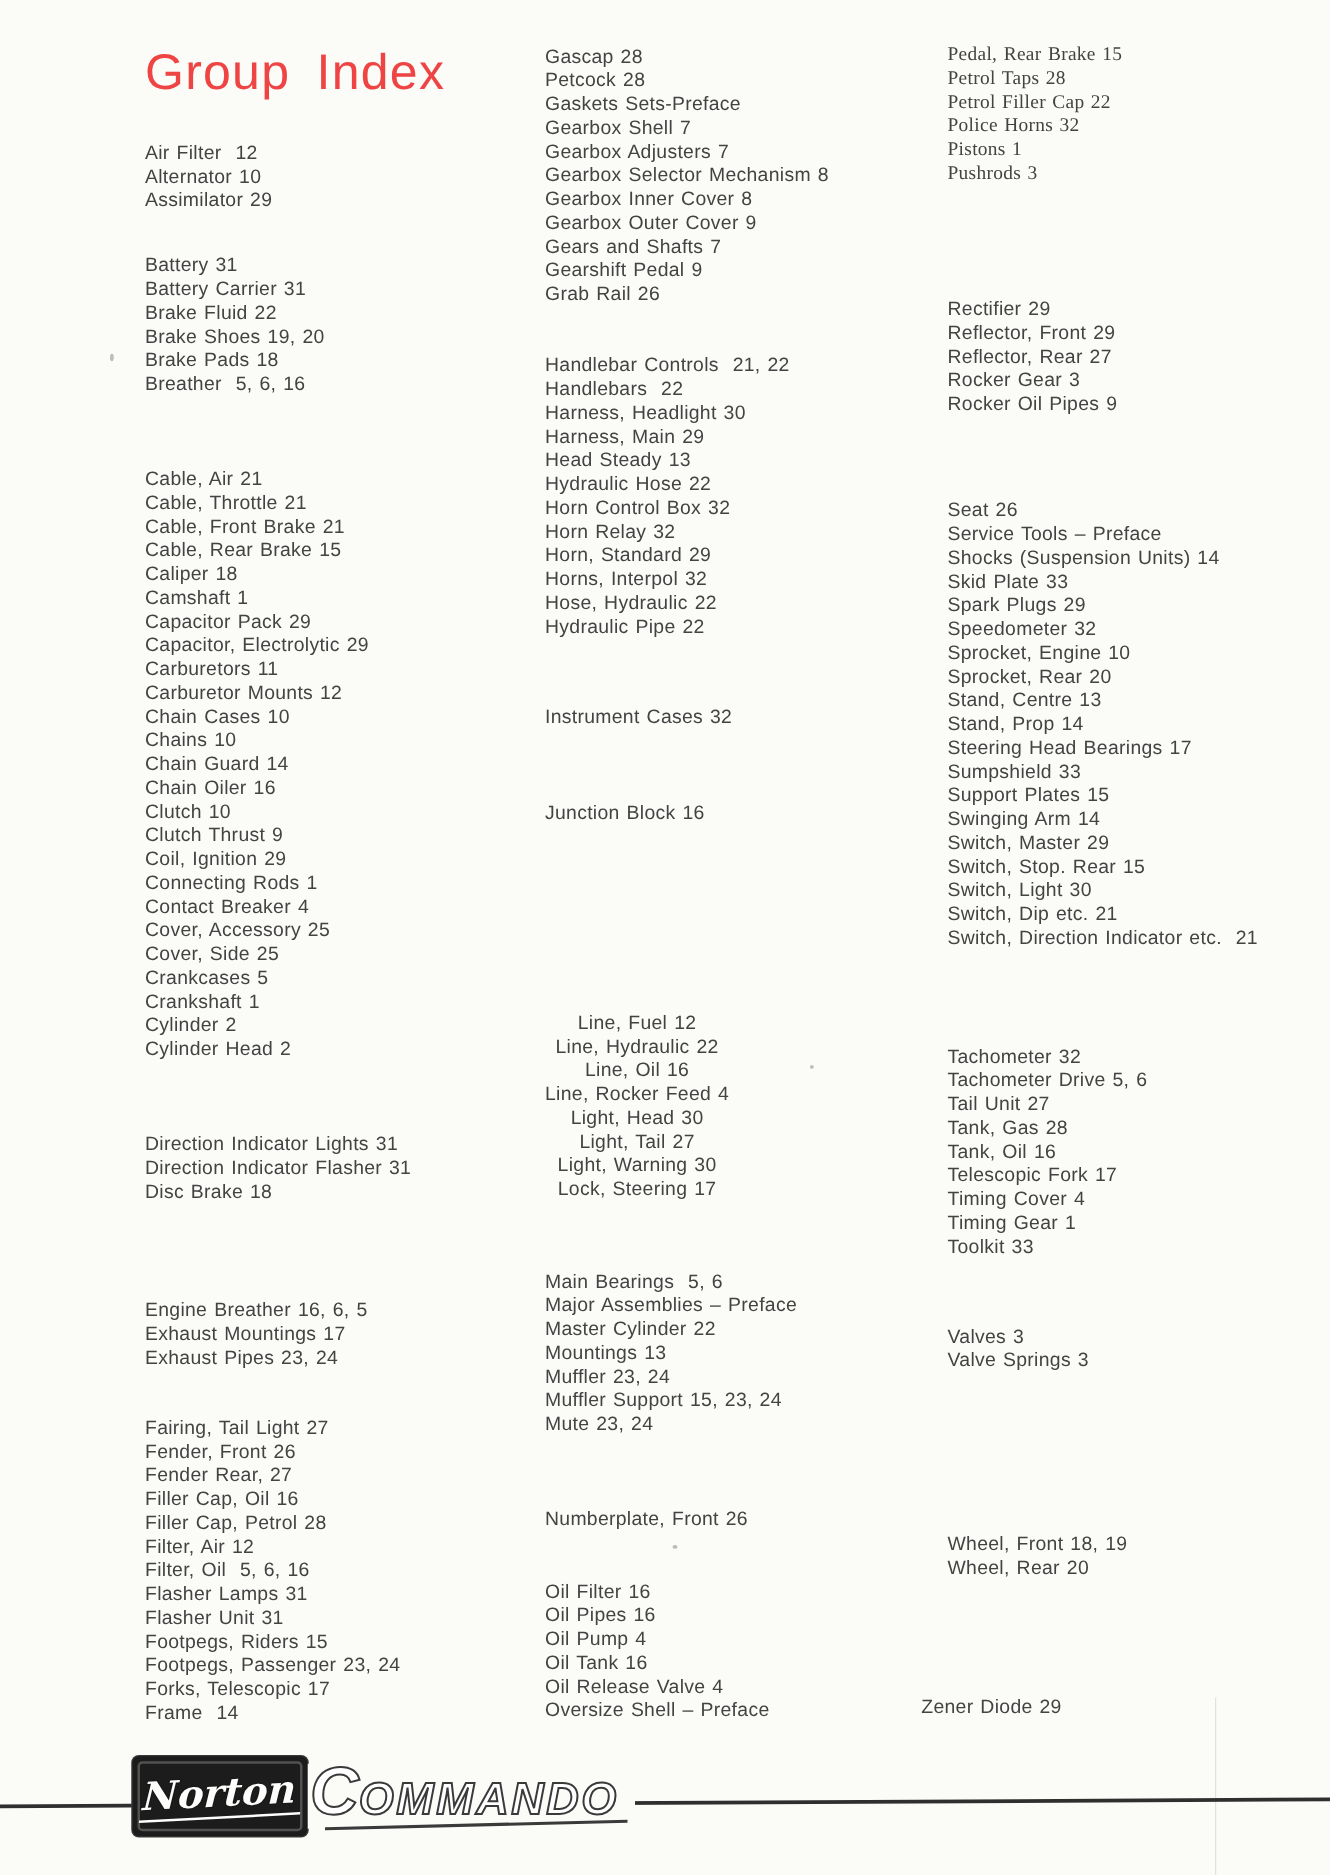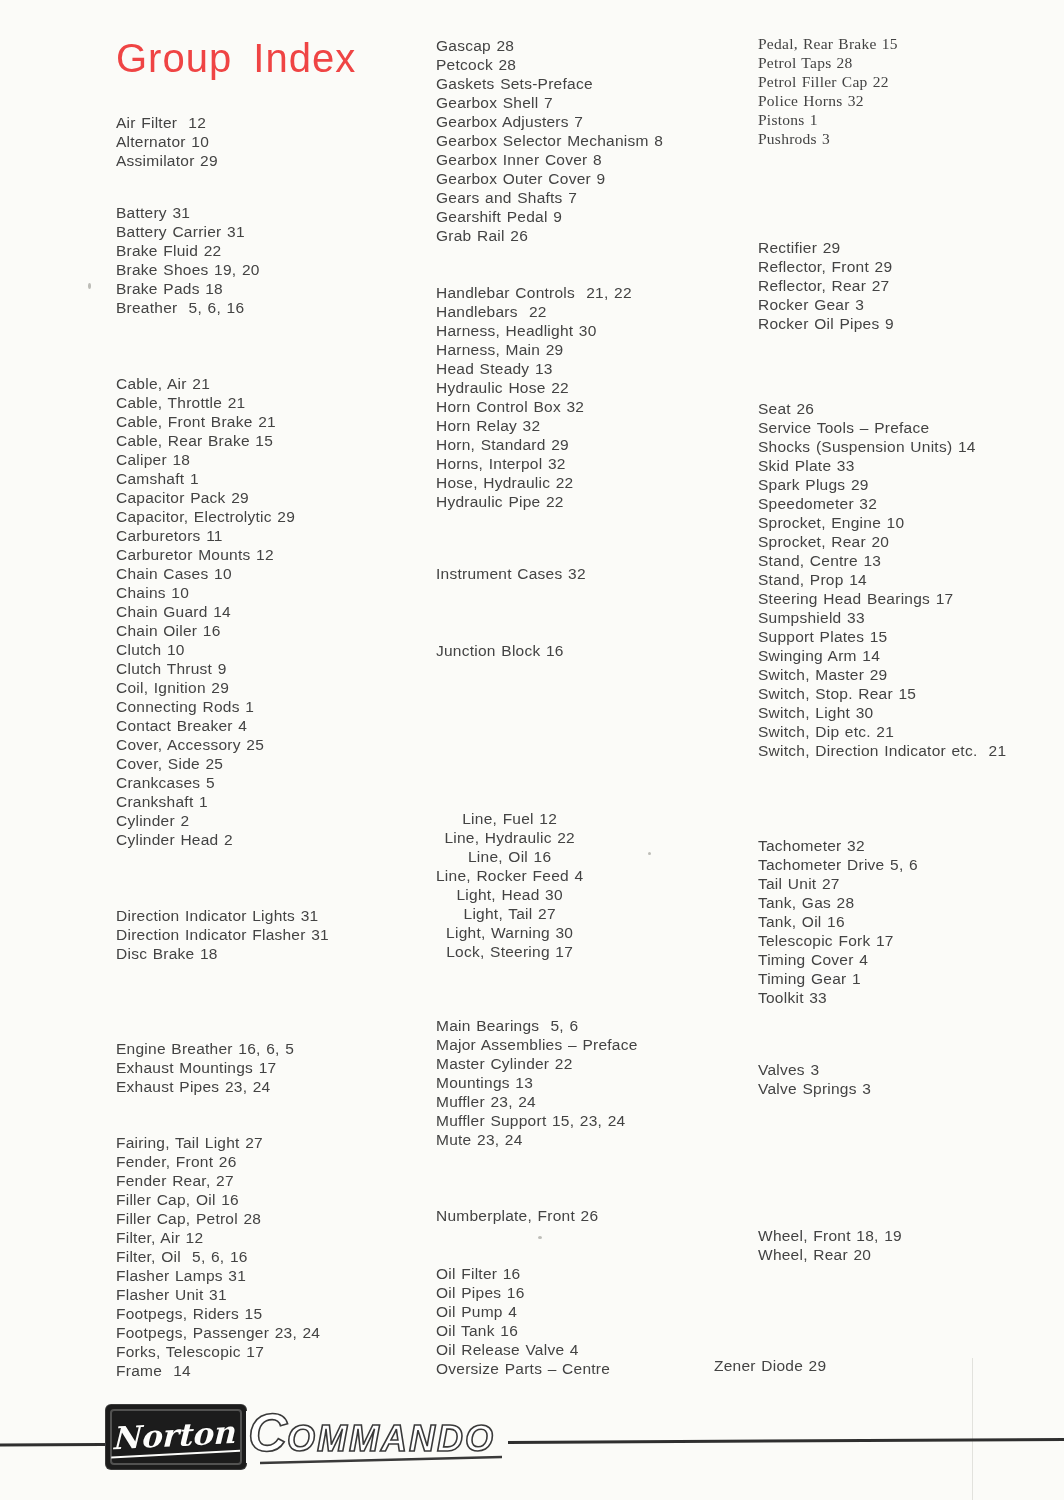--- a/index.html
+++ b/index.html
@@ -104,29 +104,29 @@
   <div class="index-group" style="left:116px; top:1023px;margin-top:16px;"><div class="entry">Engine Breather 16, 6, 5</div><div class="entry">Exhaust Mountings 17</div><div class="entry">Exhaust Pipes 23, 24</div></div>
   <div class="index-group" style="left:116px; top:1133px;"><div class="entry">Fairing, Tail Light 27</div><div class="entry">Fender, Front 26</div><div class="entry">Fender Rear, 27</div><div class="entry">Filler Cap, Oil 16</div><div class="entry">Filler Cap, Petrol 28</div><div class="entry">Filter, Air 12</div><div class="entry">Filter, Oil  5, 6, 16</div><div class="entry">Flasher Lamps 31</div><div class="entry">Flasher Unit 31</div><div class="entry">Footpegs, Riders 15</div><div class="entry">Footpegs, Passenger 23, 24</div><div class="entry">Forks, Telescopic 17</div><div class="entry">Frame  14</div></div>
 
   <div class="index-group" style="left:436px; top:36px;"><div class="entry">Gascap 28</div><div class="entry">Petcock 28</div><div class="entry">Gaskets Sets-Preface</div><div class="entry">Gearbox Shell 7</div><div class="entry">Gearbox Adjusters 7</div><div class="entry">Gearbox Selector Mechanism 8</div><div class="entry">Gearbox Inner Cover 8</div><div class="entry">Gearbox Outer Cover 9</div><div class="entry">Gears and Shafts 7</div><div class="entry">Gearshift Pedal 9</div><div class="entry">Grab Rail 26</div></div>
   <div class="index-group" style="left:436px; top:283px;"><div class="entry">Handlebar Controls  21, 22</div><div class="entry">Handlebars  22</div><div class="entry">Harness, Headlight 30</div><div class="entry">Harness, Main 29</div><div class="entry">Head Steady 13</div><div class="entry">Hydraulic Hose 22</div><div class="entry">Horn Control Box 32</div><div class="entry">Horn Relay 32</div><div class="entry">Horn, Standard 29</div><div class="entry">Horns, Interpol 32</div><div class="entry">Hose, Hydraulic 22</div><div class="entry">Hydraulic Pipe 22</div></div>
   <div class="index-group" style="left:436px; top:564px;"><div class="entry">Instrument Cases 32</div></div>
   <div class="index-group" style="left:436px; top:641px;"><div class="entry">Junction Block 16</div></div>
   <div class="index-group" style="left:436px; top:809px;text-align:center;"><div class="entry">Line, Fuel 12</div><div class="entry">Line, Hydraulic 22</div><div class="entry">Line, Oil 16</div><div class="entry">Line, Rocker Feed 4</div><div class="entry">Light, Head 30</div><div class="entry">Light, Tail 27</div><div class="entry">Light, Warning 30</div><div class="entry">Lock, Steering 17</div></div>
   <div class="index-group" style="left:436px; top:1016px;"><div class="entry">Main Bearings  5, 6</div><div class="entry">Major Assemblies – Preface</div><div class="entry">Master Cylinder 22</div><div class="entry">Mountings 13</div><div class="entry">Muffler 23, 24</div><div class="entry">Muffler Support 15, 23, 24</div><div class="entry">Mute 23, 24</div></div>
   <div class="index-group" style="left:436px; top:1206px;"><div class="entry">Numberplate, Front 26</div></div>
-  <div class="index-group" style="left:436px; top:1264px;"><div class="entry">Oil Filter 16</div><div class="entry">Oil Pipes 16</div><div class="entry">Oil Pump 4</div><div class="entry">Oil Tank 16</div><div class="entry">Oil Release Valve 4</div><div class="entry">Oversize Parts – Centre</div></div>
+  <div class="index-group" style="left:436px; top:1264px;"><div class="entry">Oil Filter 16</div><div class="entry">Oil Pipes 16</div><div class="entry">Oil Pump 4</div><div class="entry">Oil Tank 16</div><div class="entry">Oil Release Valve 4</div><div class="entry">Oversize Shell – Preface</div></div>
 
   <div class="index-group" style="left:758px; top:34px;font-family:Liberation Serif, serif;"><div class="entry">Pedal, Rear Brake 15</div><div class="entry">Petrol Taps 28</div><div class="entry">Petrol Filler Cap 22</div><div class="entry">Police Horns 32</div><div class="entry">Pistons 1</div><div class="entry">Pushrods 3</div></div>
   <div class="index-group" style="left:758px; top:238px;"><div class="entry">Rectifier 29</div><div class="entry">Reflector, Front 29</div><div class="entry">Reflector, Rear 27</div><div class="entry">Rocker Gear 3</div><div class="entry">Rocker Oil Pipes 9</div></div>
   <div class="index-group" style="left:758px; top:399px;"><div class="entry">Seat 26</div><div class="entry">Service Tools – Preface</div><div class="entry">Shocks (Suspension Units) 14</div><div class="entry">Skid Plate 33</div><div class="entry">Spark Plugs 29</div><div class="entry">Speedometer 32</div><div class="entry">Sprocket, Engine 10</div><div class="entry">Sprocket, Rear 20</div><div class="entry">Stand, Centre 13</div><div class="entry">Stand, Prop 14</div><div class="entry">Steering Head Bearings 17</div><div class="entry">Sumpshield 33</div><div class="entry">Support Plates 15</div><div class="entry">Swinging Arm 14</div><div class="entry">Switch, Master 29</div><div class="entry">Switch, Stop. Rear 15</div><div class="entry">Switch, Light 30</div><div class="entry">Switch, Dip etc. 21</div><div class="entry">Switch, Direction Indicator etc.  21</div></div>
   <div class="index-group" style="left:758px; top:836px;"><div class="entry">Tachometer 32</div><div class="entry">Tachometer Drive 5, 6</div><div class="entry">Tail Unit 27</div><div class="entry">Tank, Gas 28</div><div class="entry">Tank, Oil 16</div><div class="entry">Telescopic Fork 17</div><div class="entry">Timing Cover 4</div><div class="entry">Timing Gear 1</div><div class="entry">Toolkit 33</div></div>
   <div class="index-group" style="left:758px; top:1060px;"><div class="entry">Valves 3</div><div class="entry">Valve Springs 3</div></div>
   <div class="index-group" style="left:758px; top:1226px;"><div class="entry">Wheel, Front 18, 19</div><div class="entry">Wheel, Rear 20</div></div>
-  <div class="index-group" style="left:714px; top:1356px;"><div class="entry">Zener Diode 29</div></div>
+  <div class="index-group" style="left:737px; top:1356px;"><div class="entry">Zener Diode 29</div></div>
 
   <div class="speck" style="left:88px; top:283px; width:3px; height:6px;"></div>
   <div class="speck" style="left:648px; top:852px; width:3px; height:3px;"></div>
   <div class="speck" style="left:538px; top:1236px; width:4px; height:3px;"></div>
   <div class="crease"></div>
 
   <div class="rule-line"></div>
   <div class="footer">
     <div class="norton-badge">
       <div class="inner"></div>

